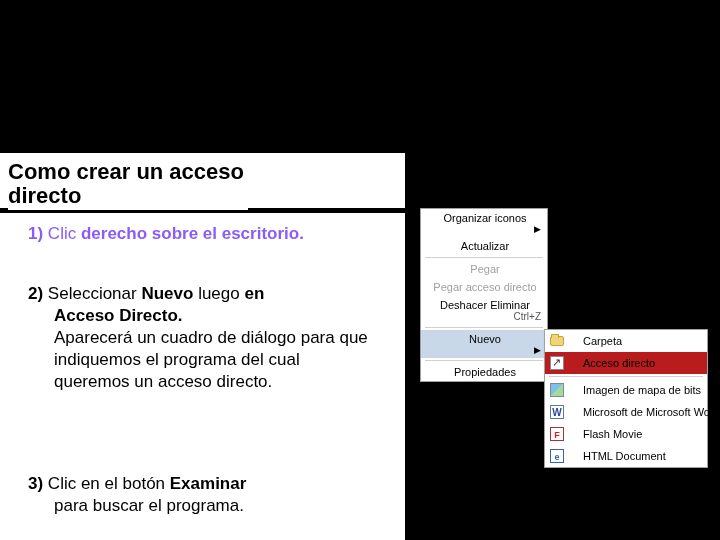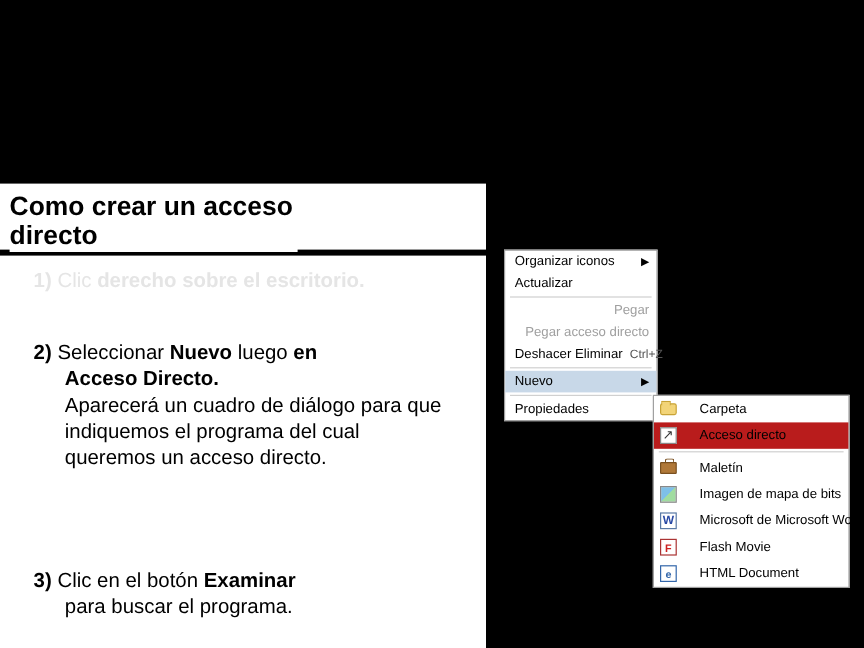--- a/index.html
+++ b/index.html
@@ -44,21 +44,21 @@
     left: 0;
     width: 405px;
     height: 330px;
     background: #fff;
   }
   .step1 {
     position: absolute;
     top: 175px;
     left: 28px;
     width: 340px;
-    color: #e5e5e5;
+    color: #8b5cf6;
     font-size: 17px;
     line-height: 1.25;
   }
   .step2 {
     position: absolute;
     top: 235px;
     left: 28px;
     width: 340px;
     color: #000;
     font-size: 17px;
@@ -99,20 +99,21 @@
     box-shadow: 2px 2px 3px rgba(0,0,0,0.25);
     width: 128px;
   }
   .menu-item {
     display: flex;
     align-items: center;
     padding: 3px 6px 3px 8px;
     white-space: nowrap;
     position: relative;
     min-height: 18px;
+    flex-direction: column;
   }
   .menu-item.disabled { color: #a0a0a0; justify-content: flex-end; }
   .menu-item.highlight { background: #c8d8e8; }
   .menu-sep {
     height: 1px;
     background: #d0d0d0;
     margin: 2px 4px;
   }
   .menu-item .arrow {
     margin-left: auto;
@@ -324,26 +325,20 @@
       </div>
       <div class="sub-item highlight">
         <span class="ic">
             <span class="ic-shortcut"></span>
           </span>
         <span>Acceso directo</span>
       </div>
       <div class="menu-sep"></div>
       <div class="sub-item">
         <span class="ic">
-            <span class="ic-briefcase"></span>
-          </span>
-        <span>Maletín</span>
-      </div>
-      <div class="sub-item">
-        <span class="ic">
             <span class="ic-bmp"></span>
           </span>
         <span>Imagen de mapa de bits</span>
       </div>
       <div class="sub-item">
         <span class="ic">
             <span class="ic-word">W</span>
           </span>
         <span>Microsoft de Microsoft Word</span>
       </div>

